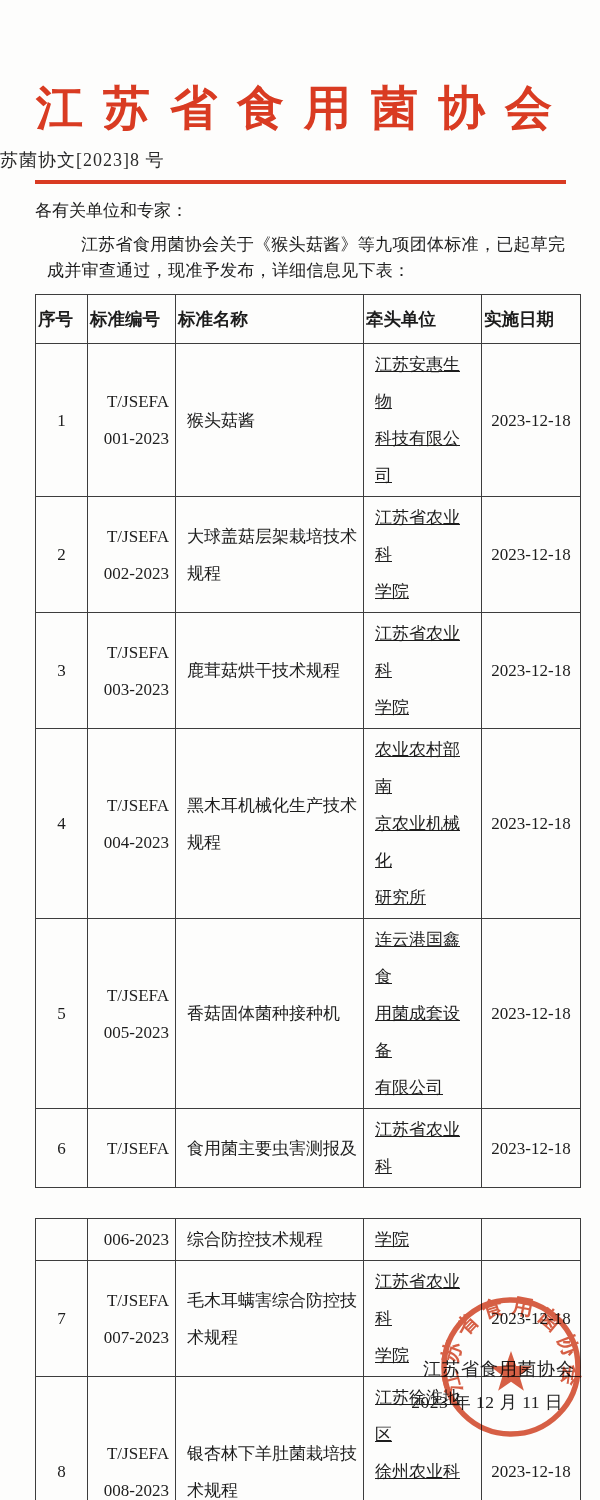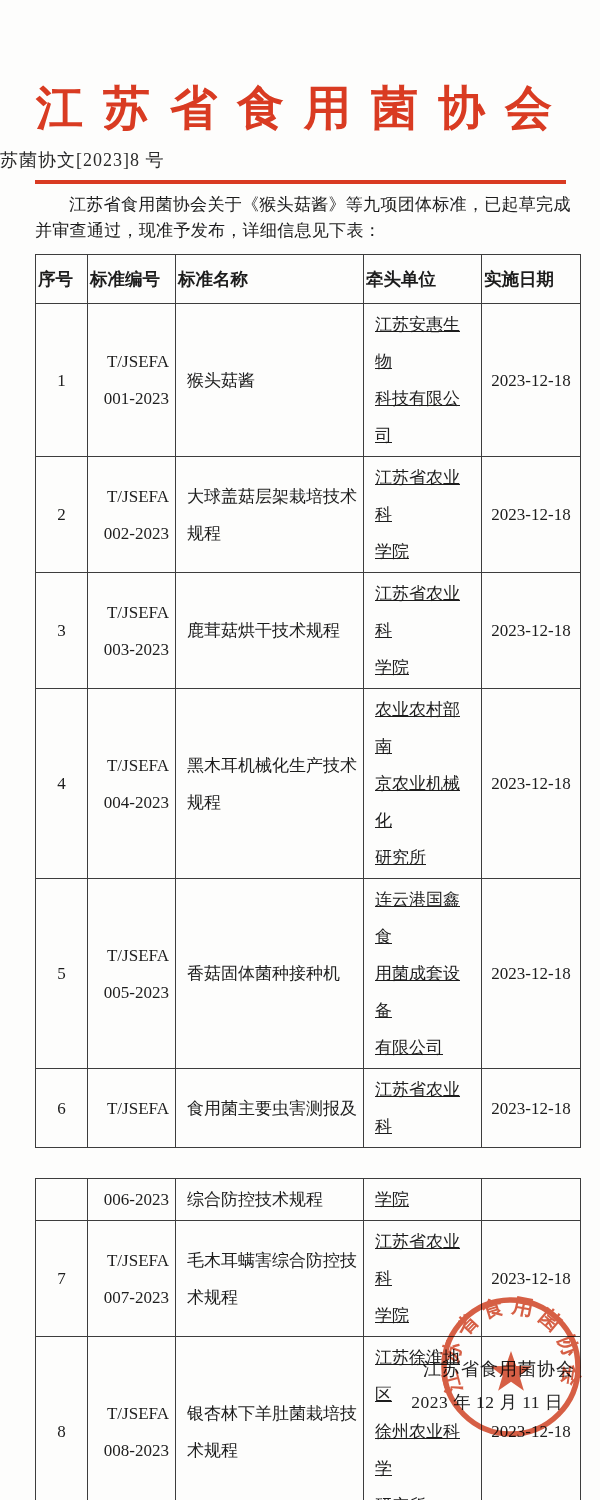--- a/index.html
+++ b/index.html
@@ -45,21 +45,21 @@
     font-weight:bold;
     font-family:"Liberation Sans","DejaVu Sans",sans-serif;
     color:#111;
   }
   .salutation {
     margin:14px 0 0 35px;
     font-size:17px;
     line-height:26px;
   }
   .para {
-    margin:8px 24px 0 35px;
+    margin:8px 24px 0 47px;
     font-size:17px;
     line-height:26px;
     text-indent:2em;
     letter-spacing:0.3px;
   }
   table.std-table {
     border-collapse:collapse;
     table-layout:fixed;
     margin:10px 0 0 35px;
     width:545px;
@@ -125,20 +125,21 @@
 
 <div class="page">
 
   <div class="org-title">江苏省食用菌协会</div>
 
   <div class="doc-number">苏菌协文[2023]8 号</div>
 
   <div class="red-rule"></div>
 
 
+  <p class="salutation">各有关单位和专家：</p>
 
   <p class="para">江苏省食用菌协会关于《猴头菇酱》等九项团体标准，已起草完成并审查通过，现准予发布，详细信息见下表：</p>
 
   <table class="std-table part1">
     <colgroup>
       <col class="col-no">
         <col class="col-code">
         <col class="col-name">
         <col class="col-org">
         <col class="col-date">

